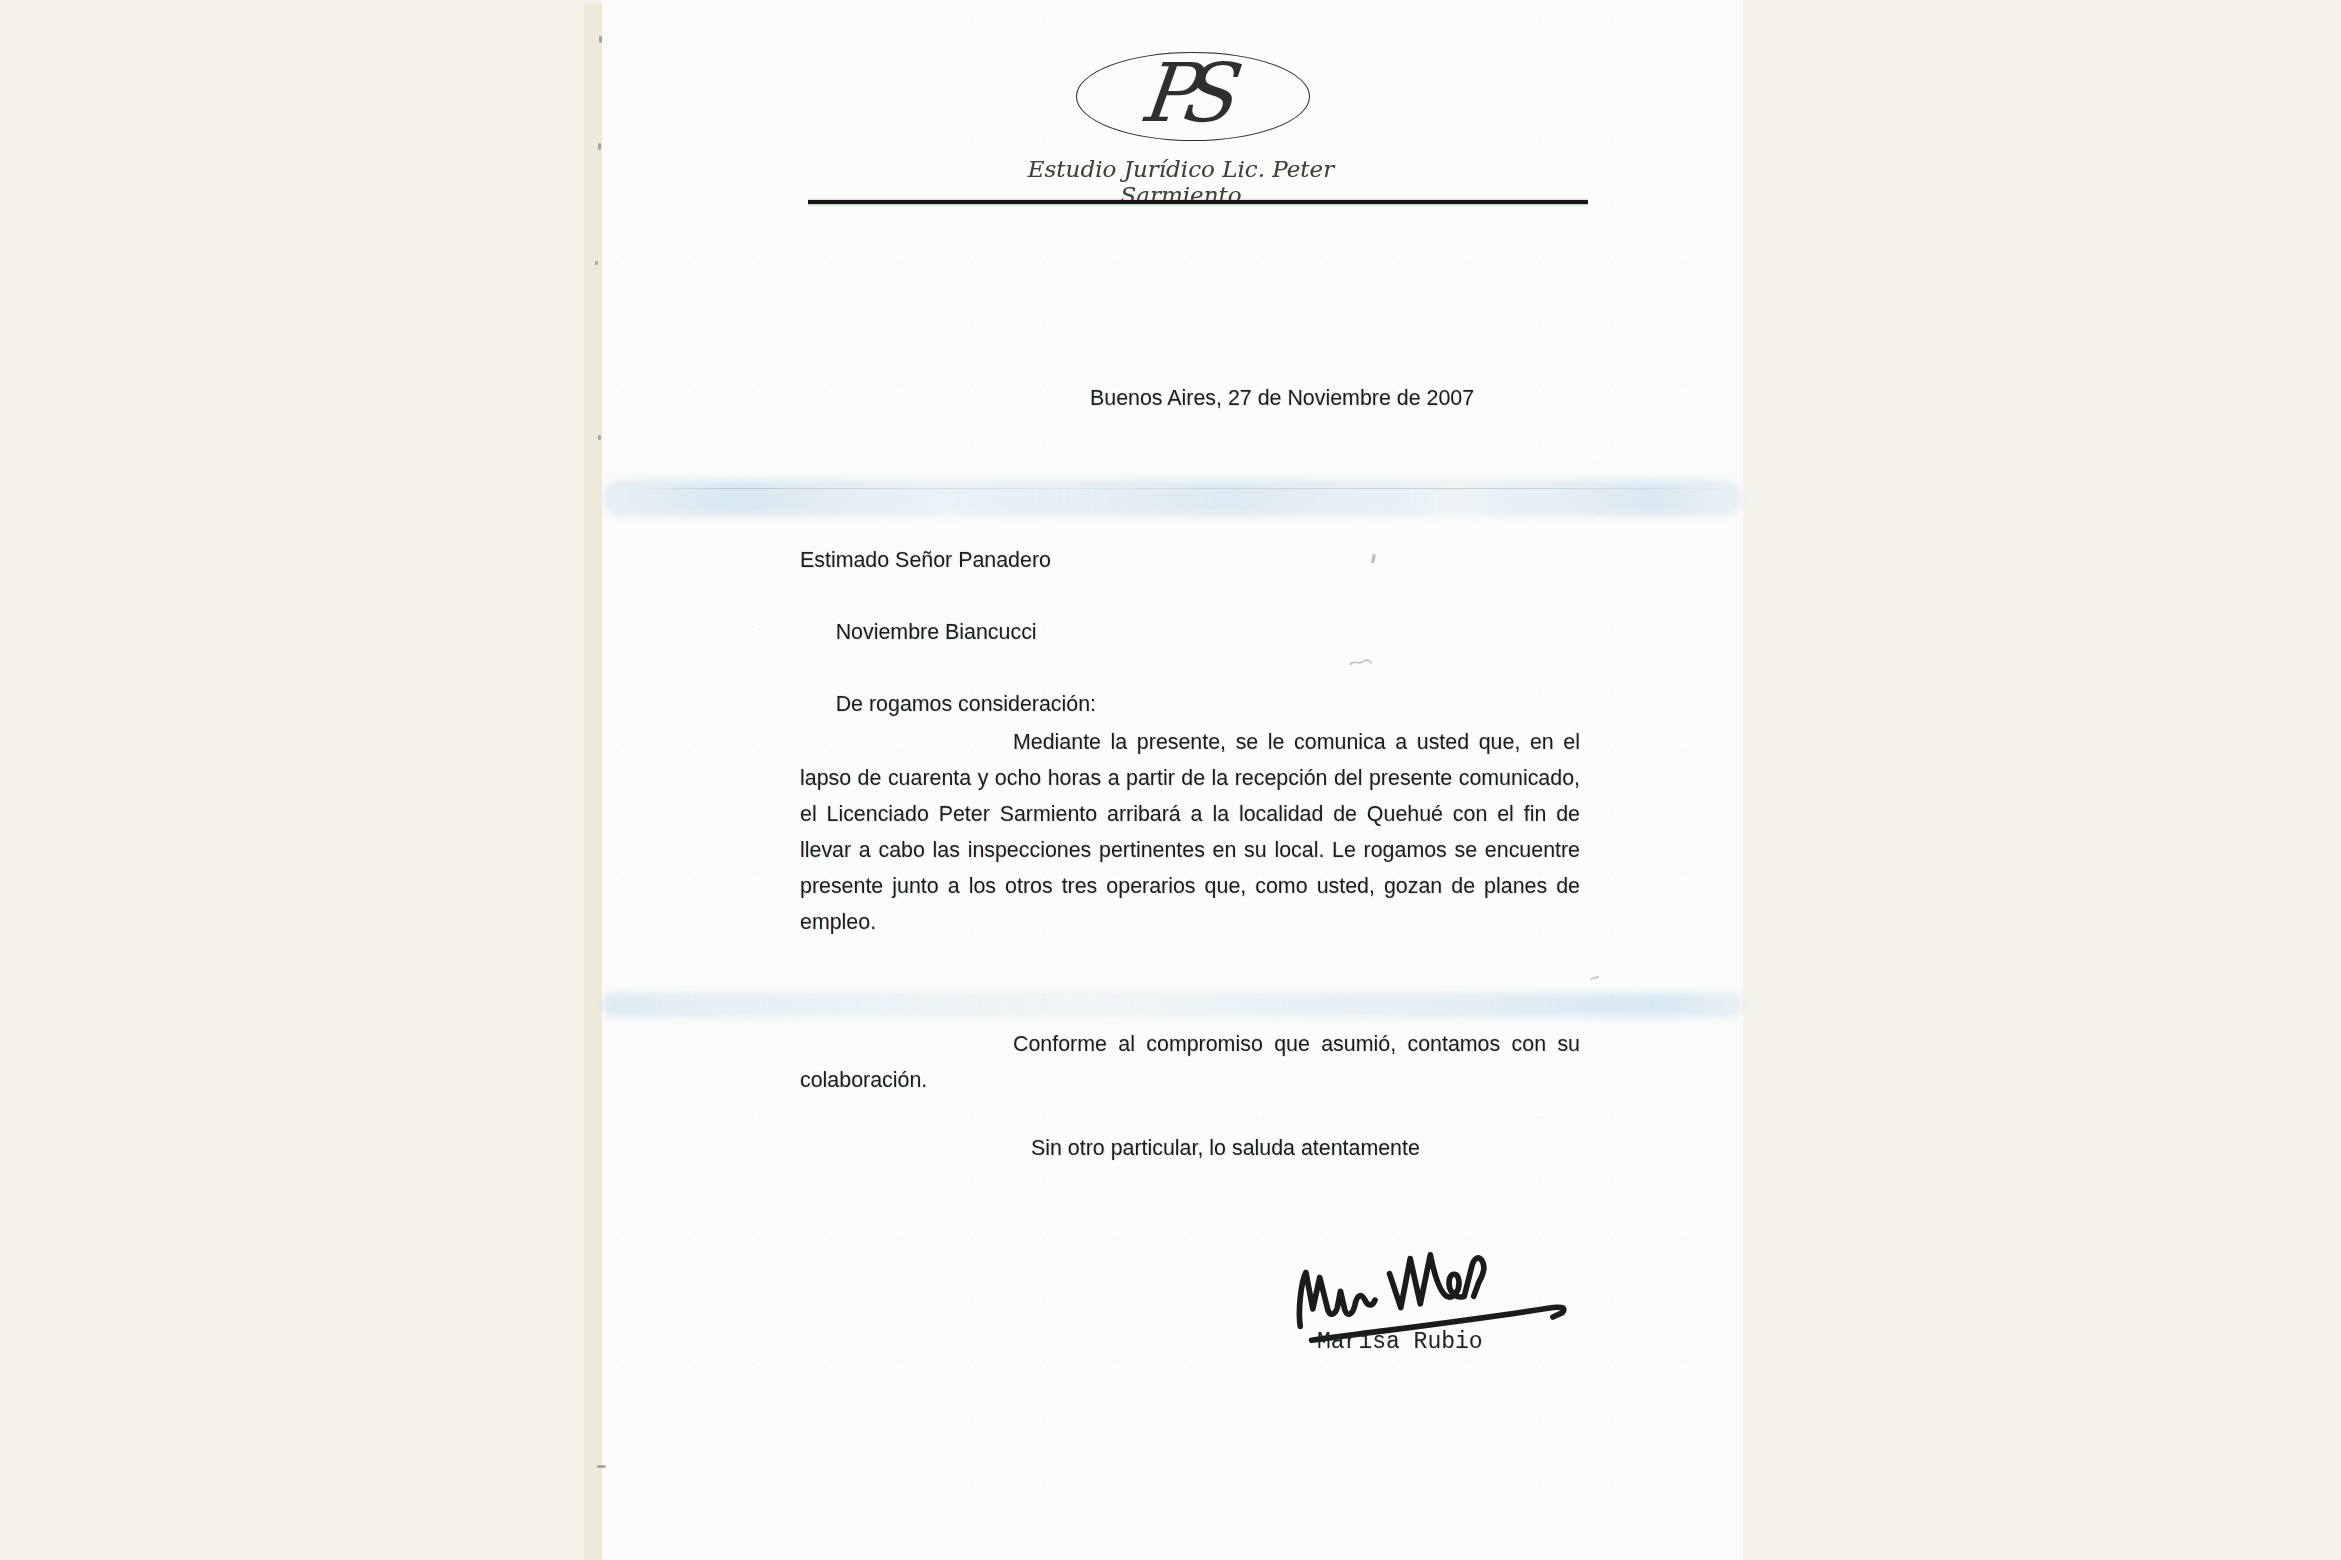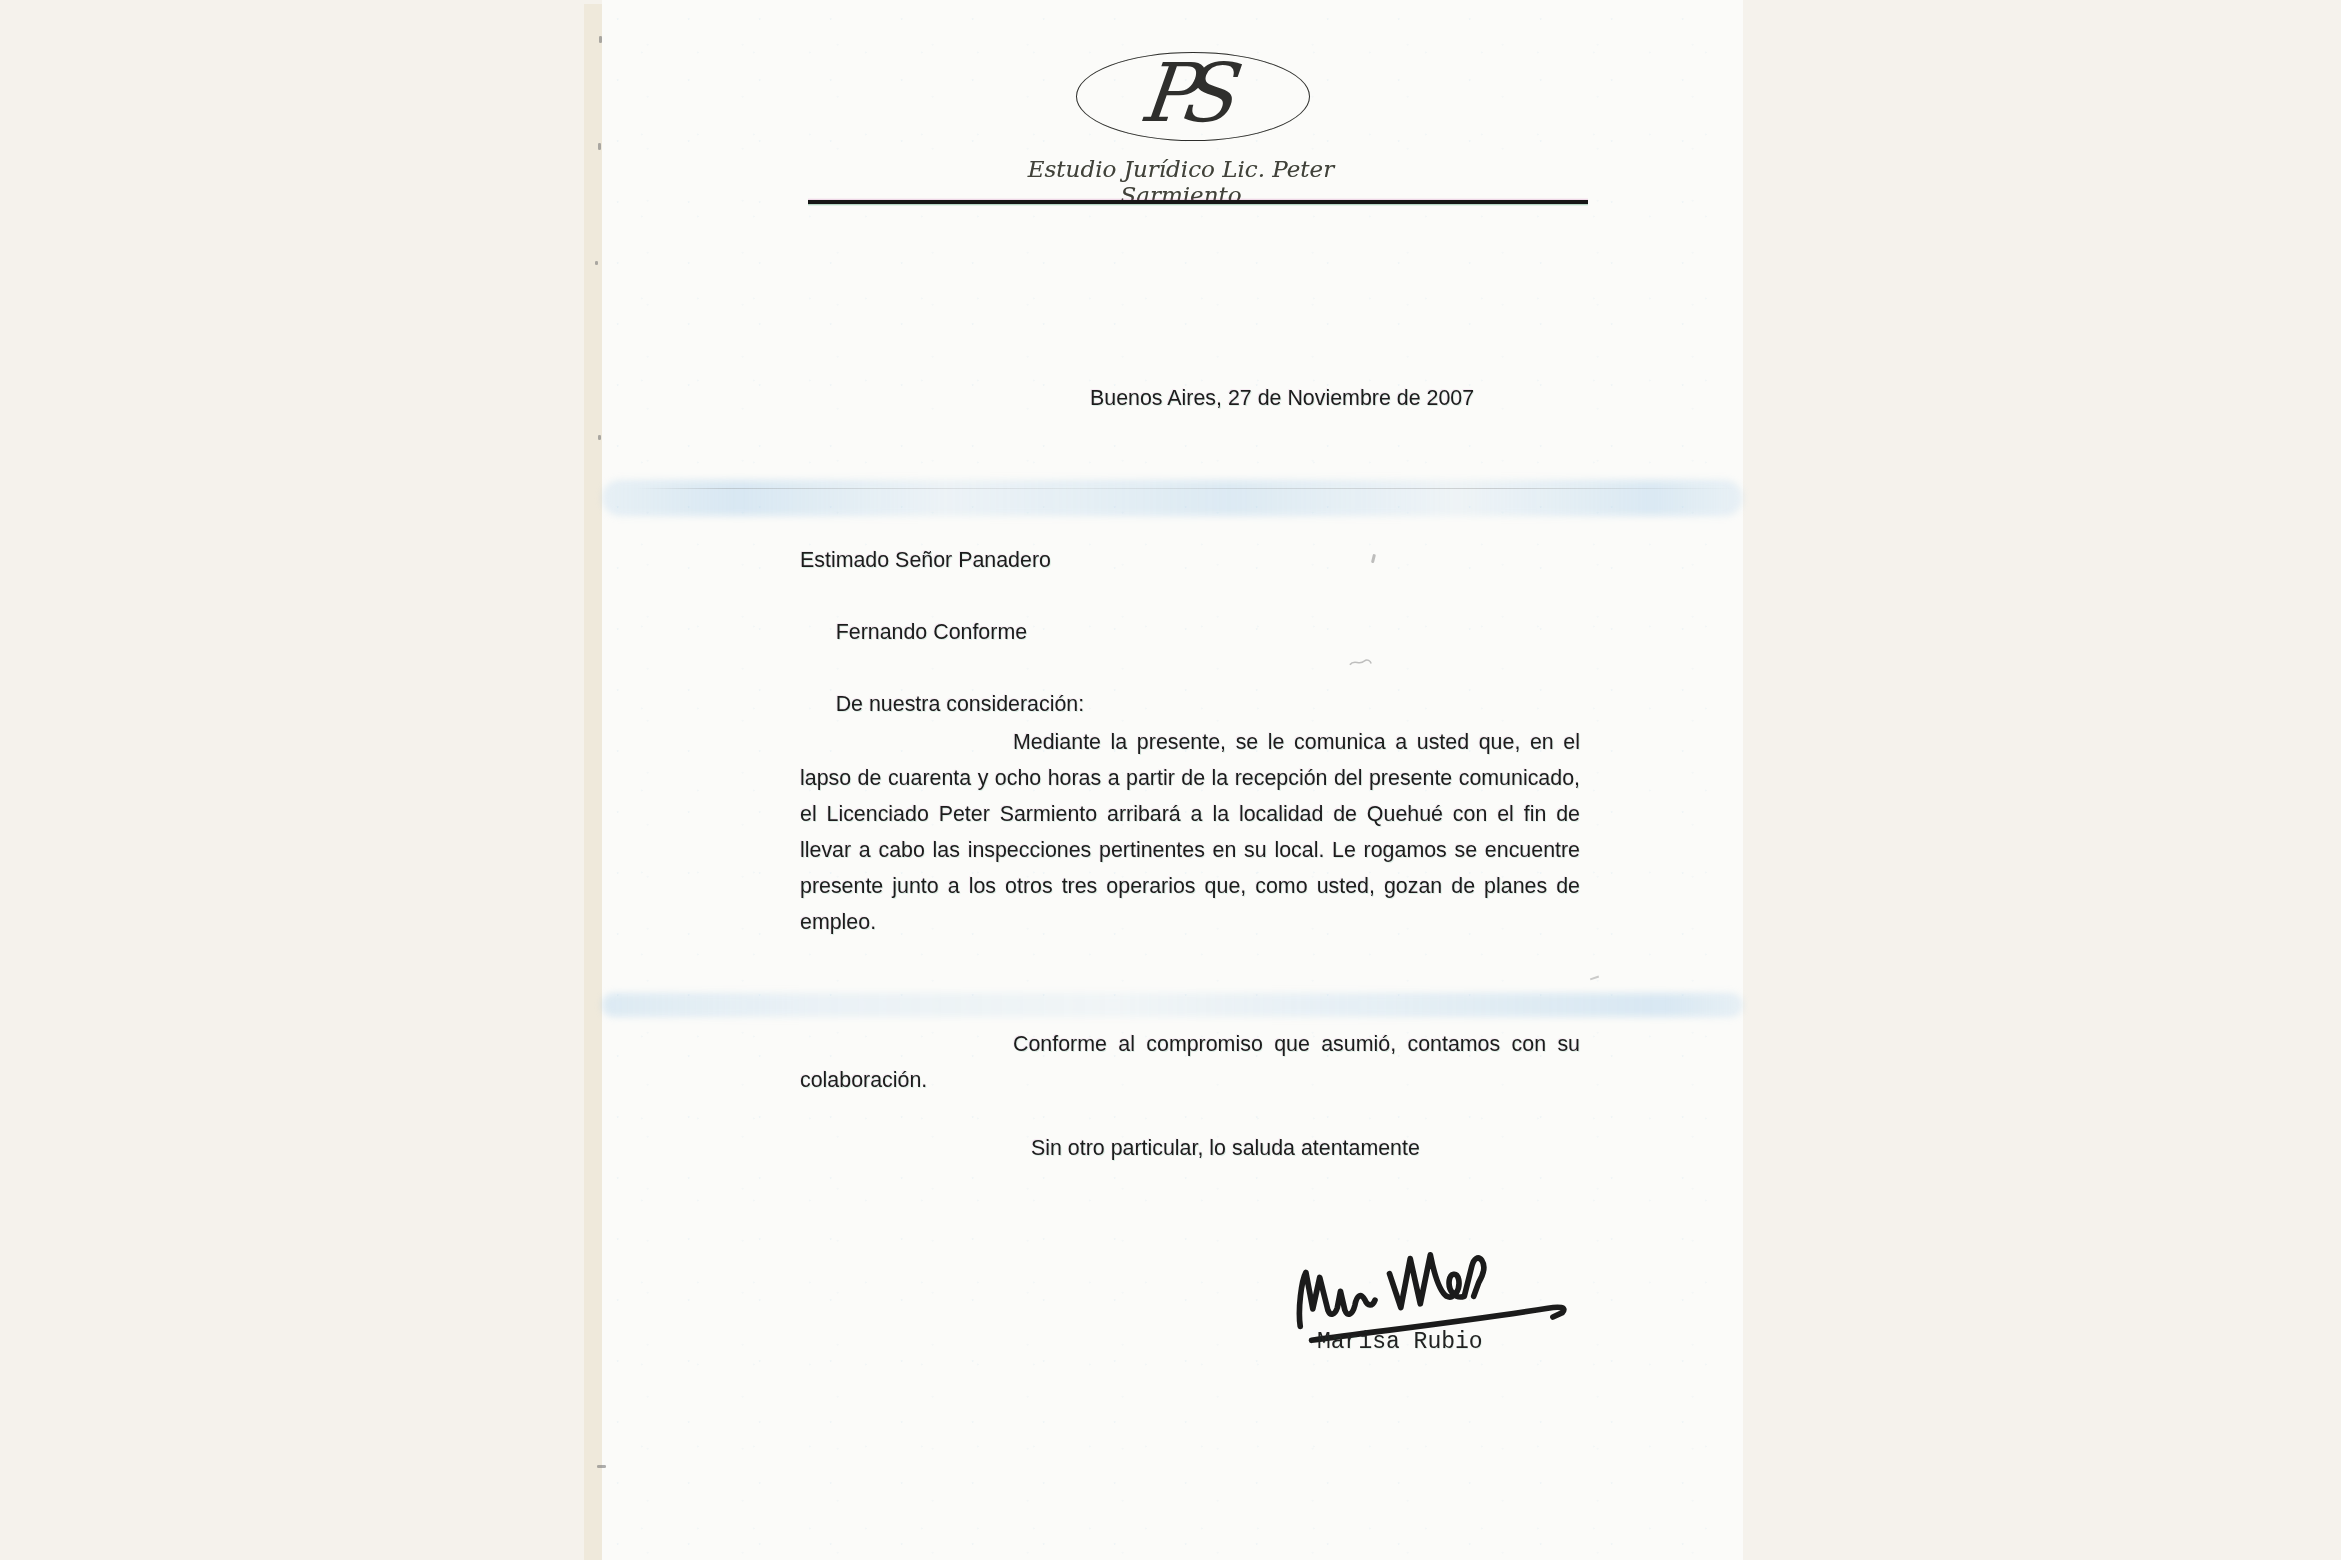--- a/index.html
+++ b/index.html
@@ -207,22 +207,22 @@
     <div class="scan-streak streak-2"></div>
 
     <div class="logo-oval"></div>
     <div class="logo-monogram">PS</div>
     <div class="firm-name-script">Estudio Jurídico Lic. Peter Sarmiento</div>
     <div class="letterhead-rule"></div>
 
     <div class="type date-line">Buenos Aires, 27 de Noviembre de 2007</div>
 
     <div class="type recipient-block"><span>Estimado Señor Panadero</span><br>
-      <span>Fernando Conforme</span><br>
-      <span>De nuestra consideración:</span>
+      <span>Noviembre Biancucci</span><br>
+      <span>De rogamos consideración:</span>
     </div>
 
     <div class="type body-par par-1">Mediante la presente, se le comunica a usted que, en el lapso de cuarenta y ocho horas a partir de la recepción del presente comunicado, el Licenciado Peter Sarmiento arribará a la localidad de Quehué con el fin de llevar a cabo las inspecciones pertinentes en su local. Le rogamos se encuentre presente junto a los otros tres operarios que, como usted, gozan de planes de empleo.</div>
     <div class="type body-par par-2">Conforme al compromiso que asumió, contamos con su colaboración.</div>
     <div class="type closing-line">Sin otro particular, lo saluda atentamente</div>
 
     <svg class="signature-svg" viewBox="0 0 480 175">
       <g fill="none" stroke="#101010" stroke-width="9" stroke-linecap="round" stroke-linejoin="round" opacity="0.95">
         <path d="M 24 128
                  C 20 100, 26 55, 33 42

